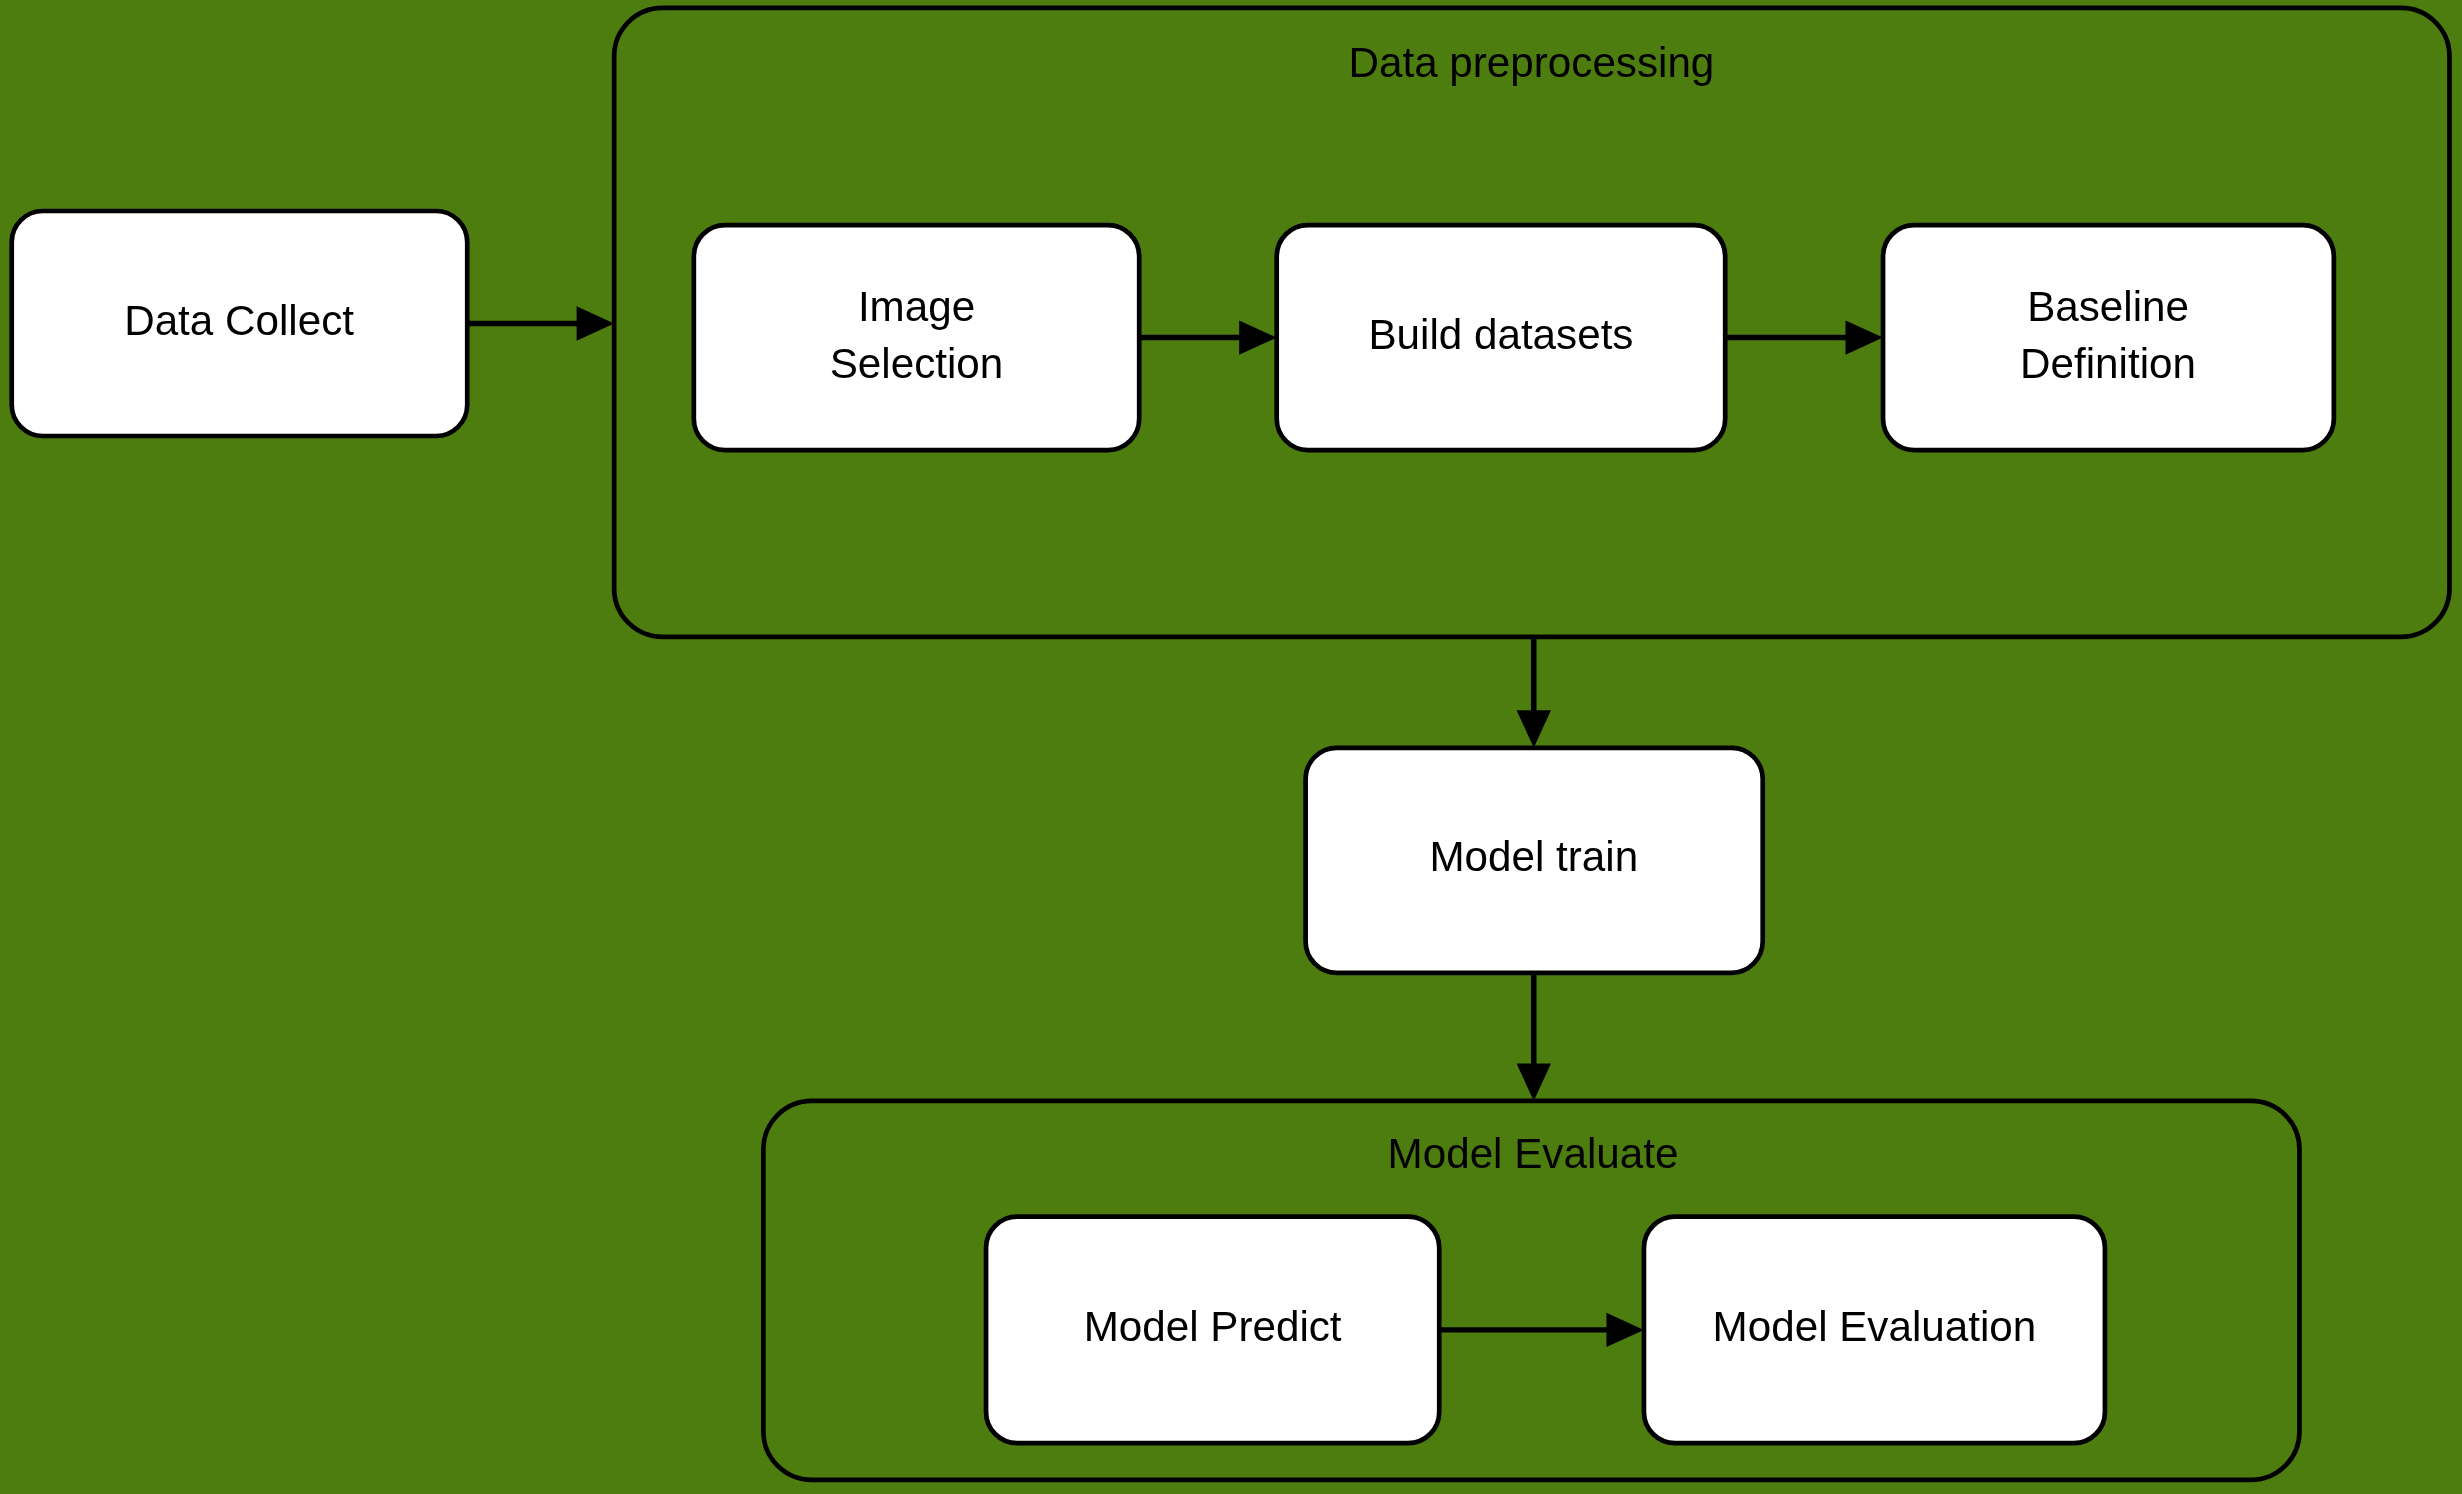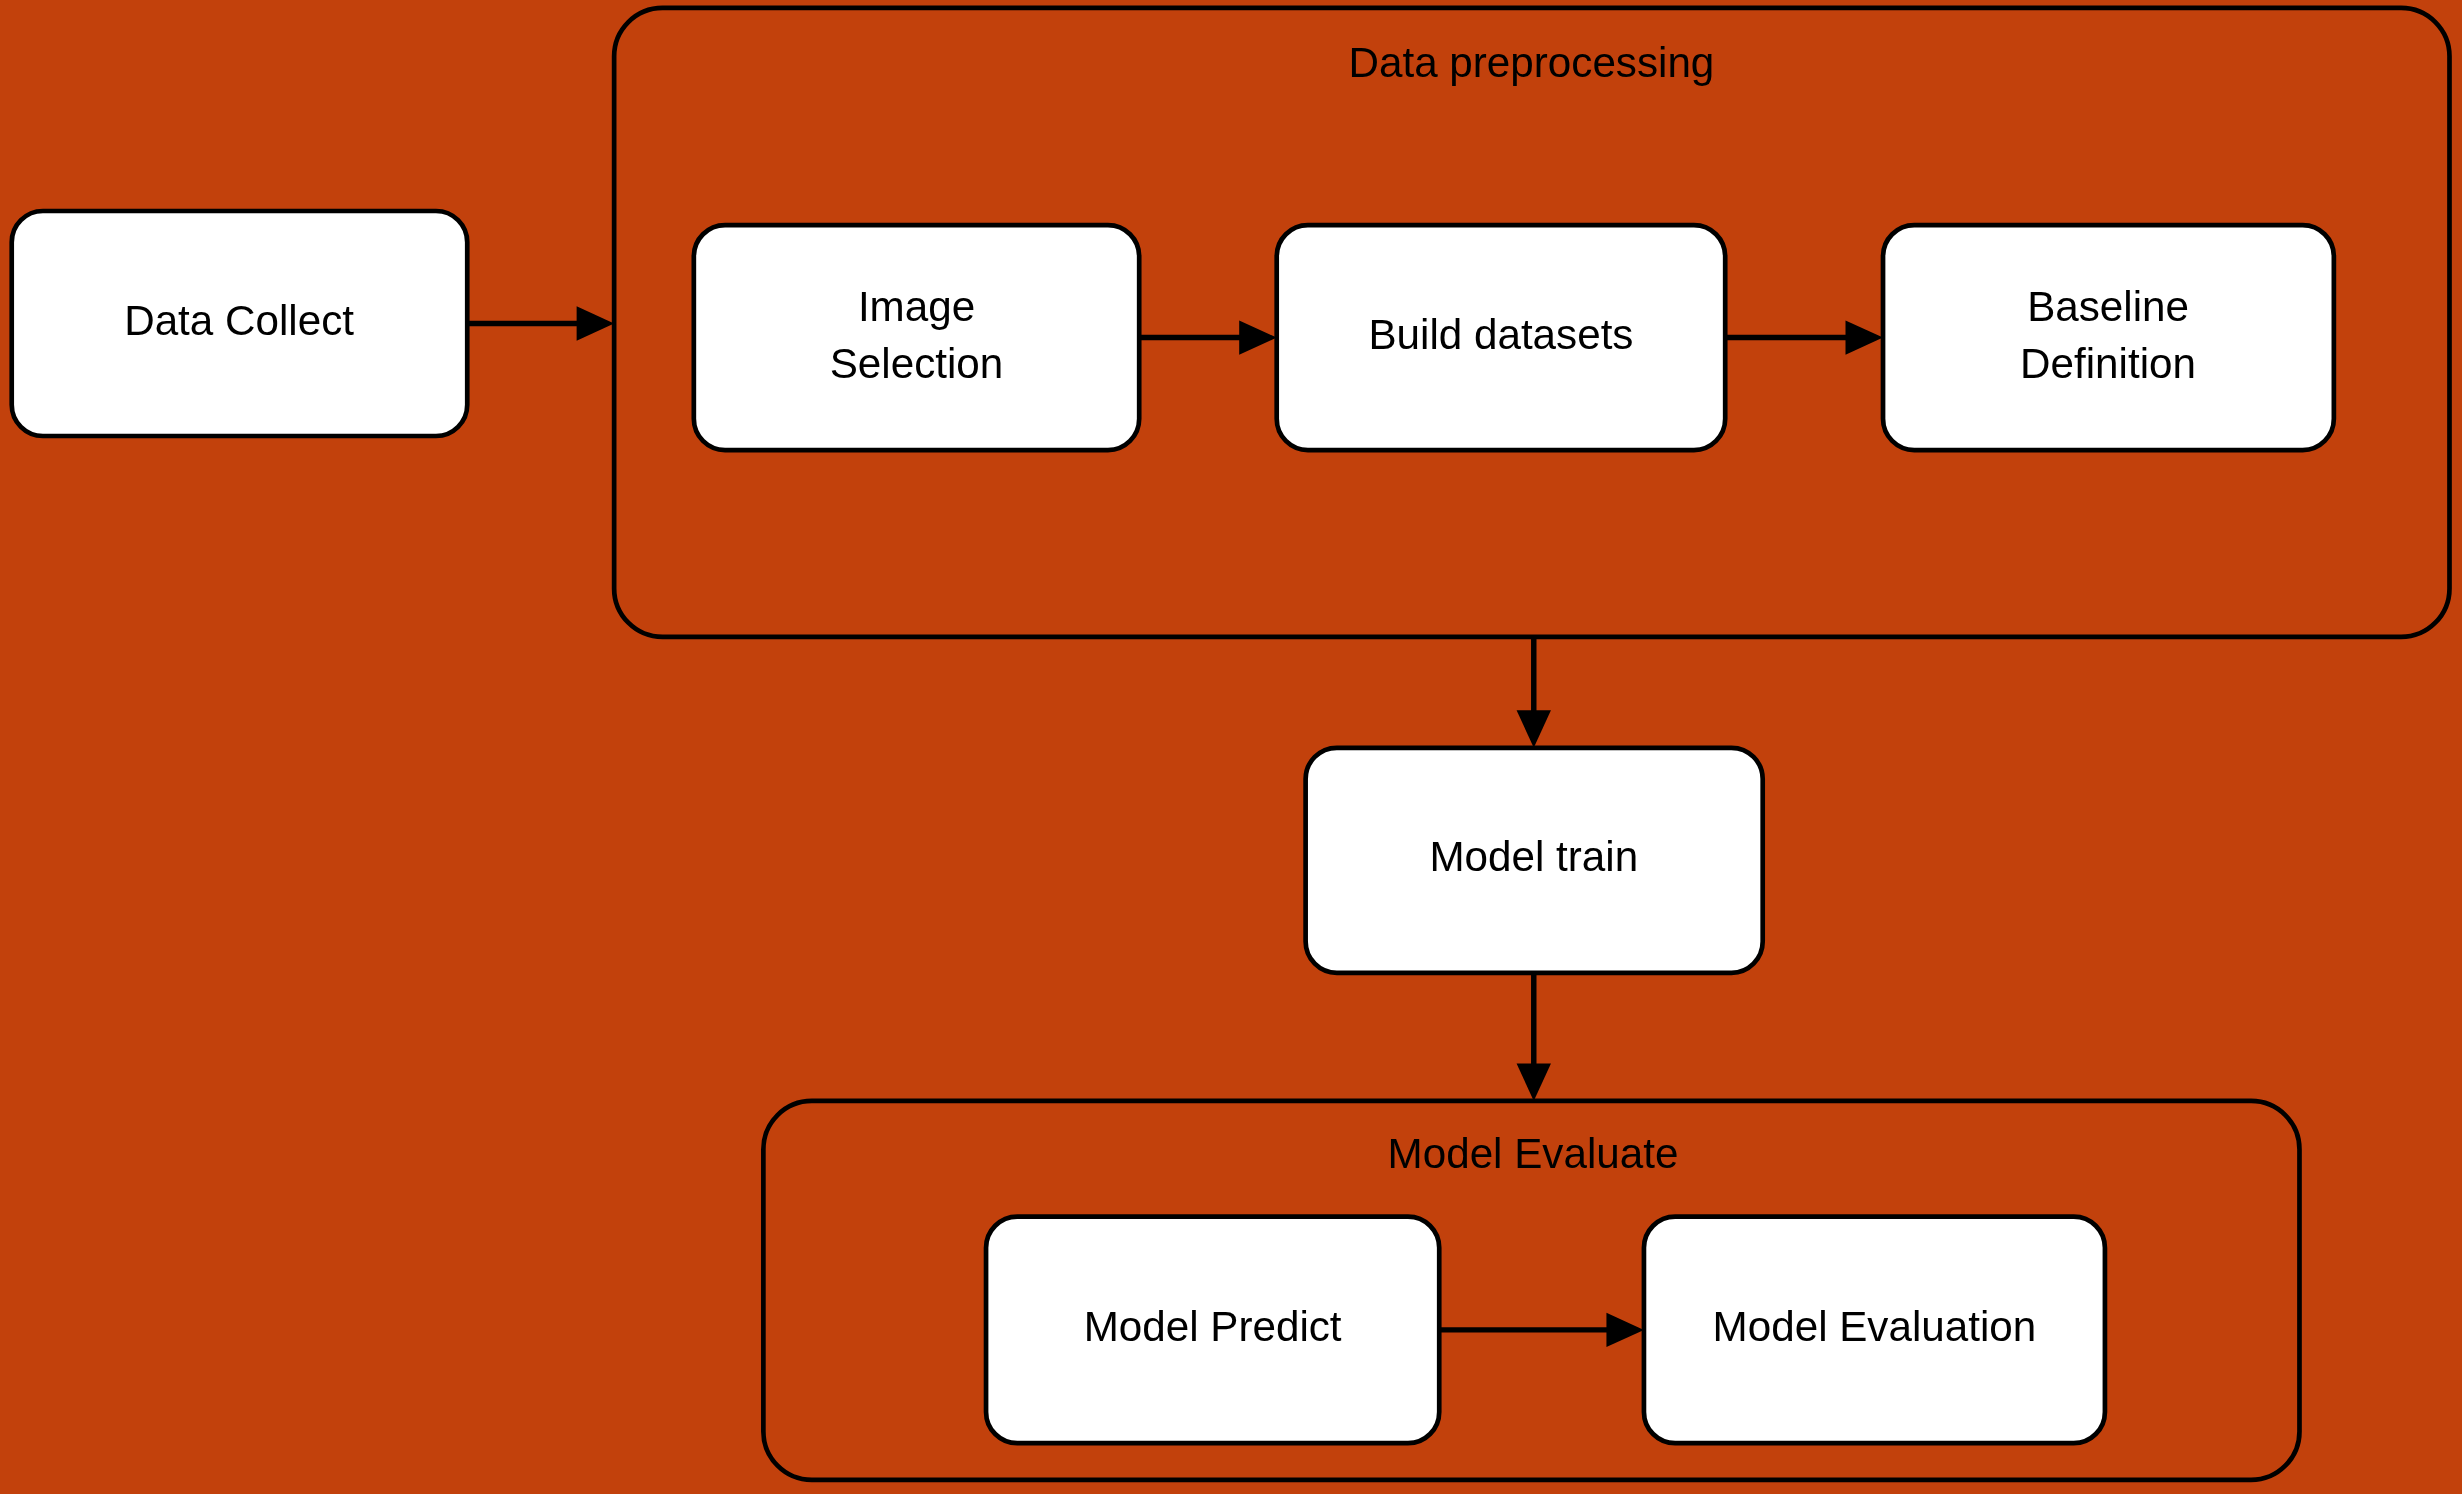--- a/index.html
+++ b/index.html
@@ -7,21 +7,21 @@
     padding: 0;
     background: #ffffff;
   }
   body {
     font-family: "Liberation Sans", sans-serif;
   }
   #diagram-root {
     position: relative;
     width: 2462px;
     height: 1494px;
-    background: #c2410c;
+    background: #4d7c0f;
     overflow: hidden;
   }
   svg.flow {
     position: absolute;
     top: 0;
     left: 0;
     width: 2462px;
     height: 1494px;
   }
   .node-rect {

